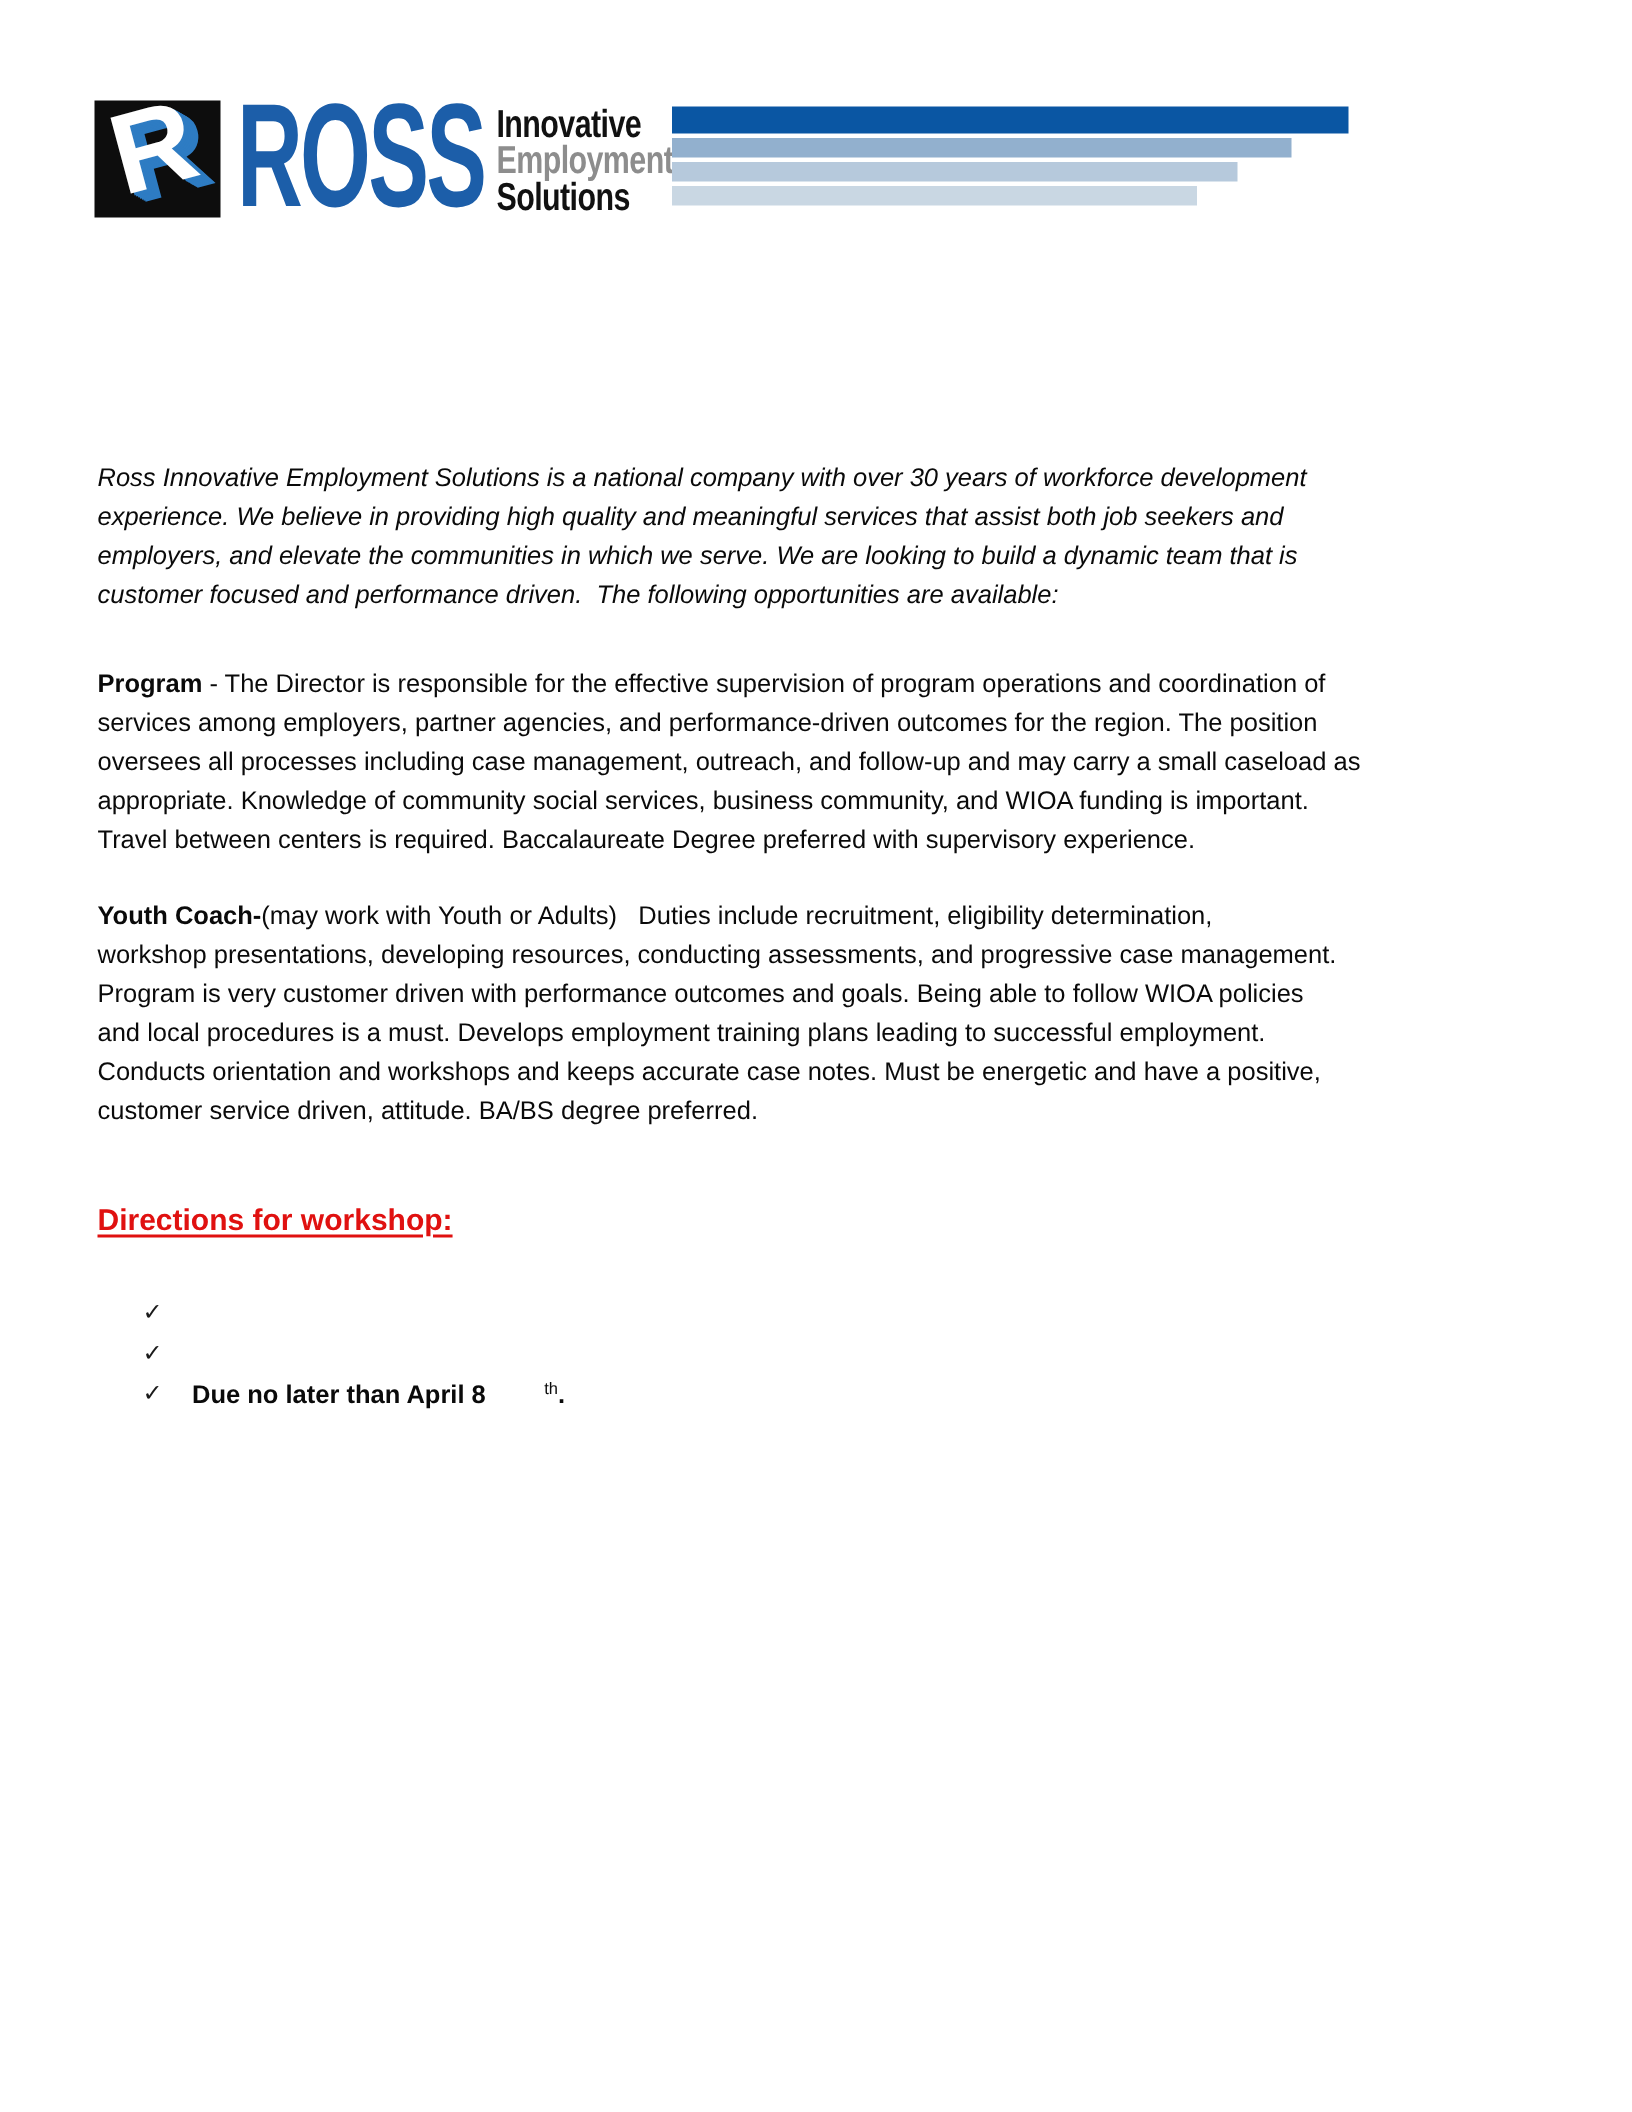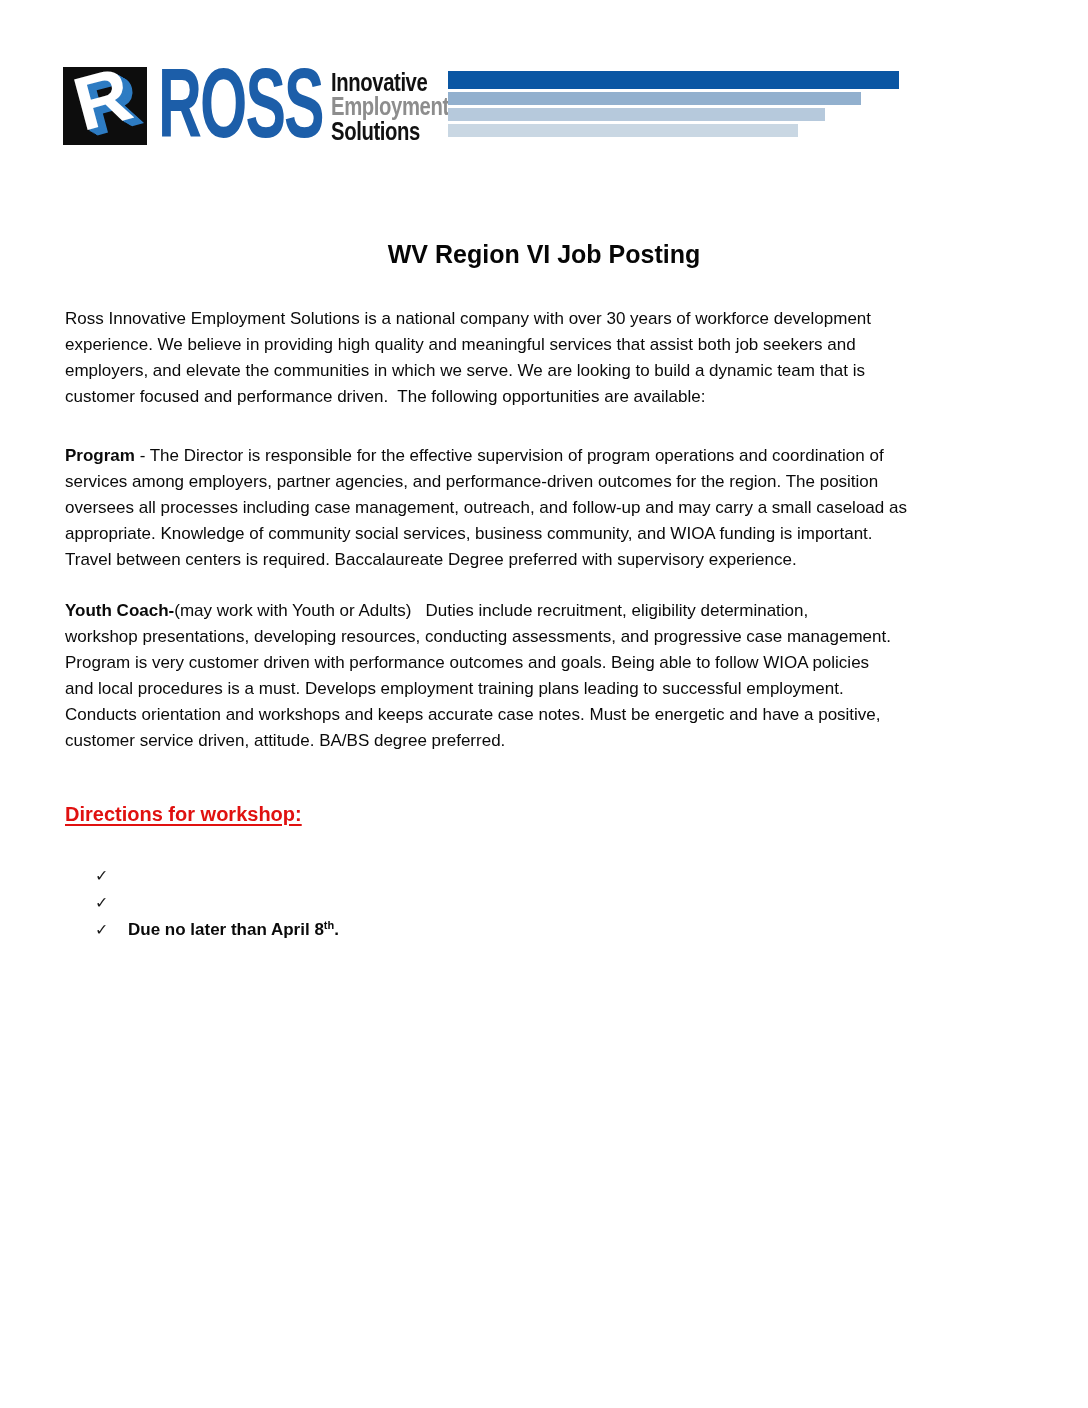--- a/index.html
+++ b/index.html
@@ -80,21 +80,21 @@
     color:#060606;
   }
   .bodytext {
     left:65px;
     width:960px;
     font-size:17px;
     line-height:26px;
     white-space:pre-wrap;
     color:#0a0a0a;
   }
-  .intro { top:306px; }
+  .intro { top:306px; font-style:italic; }
   .director-par { top:443px; }
   .career-par { top:598px; }
   .lead { font-weight:bold; }
 
   .directions-heading {
     left:65px; top:803px;
     font-size:20px;
     font-weight:bold;
     color:#e01110;
     text-decoration:underline;
@@ -119,21 +119,22 @@
   .email-link {
     color:#2978b8;
     text-decoration:underline;
     cursor:pointer;
   }
   .bold-item { font-weight:bold; }
   .sup {
     font-size:11px;
     position:relative;
     top:-6px;
-    font-weight:bold;
+    font-weight:normal;
+    padding-left:39px;
   }
 </style>
 </head>
 <body>
 
 <div class="page">
 
   <div class="abs logo-mark">
     <span class="logo-r">R</span>
   </div>
@@ -143,21 +144,20 @@
     <div class="tag-line-2">Employment</div>
     <div class="tag-line-3">Solutions</div>
   </div>
   <div class="abs stripes">
     <div class="stripe stripe-1" style="background: rgb(10, 86, 163);"></div>
     <div class="stripe stripe-2" style="background: rgb(146, 176, 206);"></div>
     <div class="stripe stripe-3" style="background: rgb(182, 201, 220);"></div>
     <div class="stripe stripe-4" style="background: rgb(201, 215, 227);"></div>
   </div>
 
-  <h1 class="abs doc-title">WV Region VI Job Posting</h1>
 
   <p class="abs bodytext intro">Ross Innovative Employment Solutions is a national company with over 30 years of workforce development
 experience. We believe in providing high quality and meaningful services that assist both job seekers and
 employers, and elevate the communities in which we serve. We are looking to build a dynamic team that is
 customer focused and performance driven.  The following opportunities are available:</p>
 
   <p class="abs bodytext director-par"><span class="lead">Program</span><span> - The Director is responsible for the effective supervision of program operations and coordination of
 services among employers, partner agencies, and performance-driven outcomes for the region. The position
 oversees all processes including case management, outreach, and follow-up and may carry a small caseload as
 appropriate. Knowledge of community social services, business community, and WIOA funding is important.

